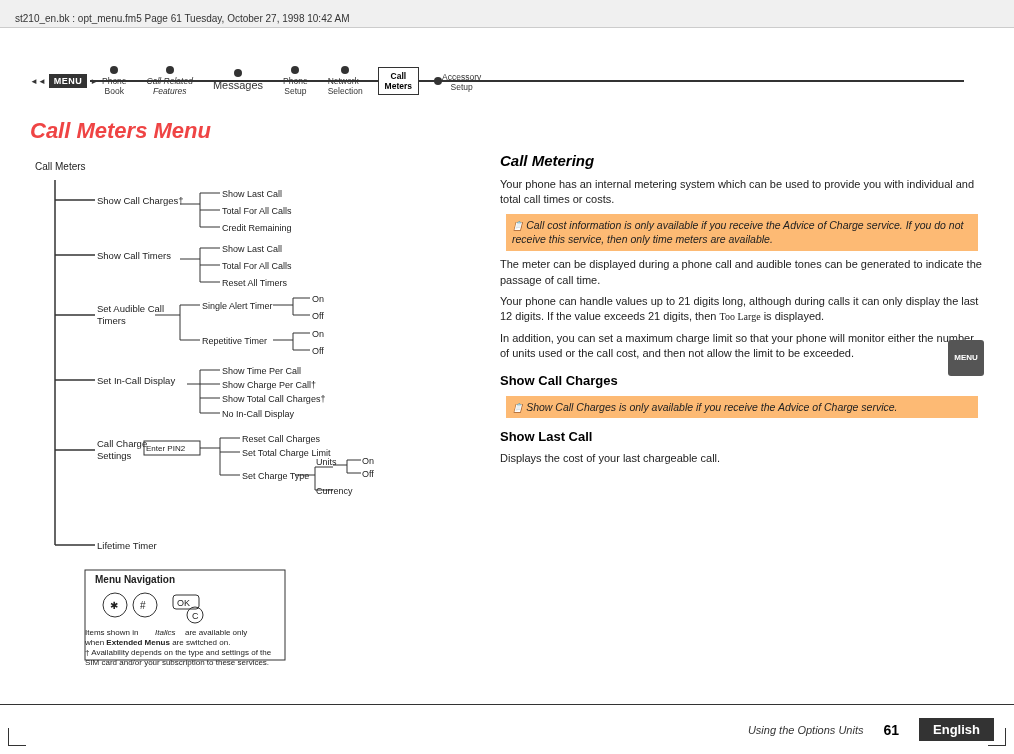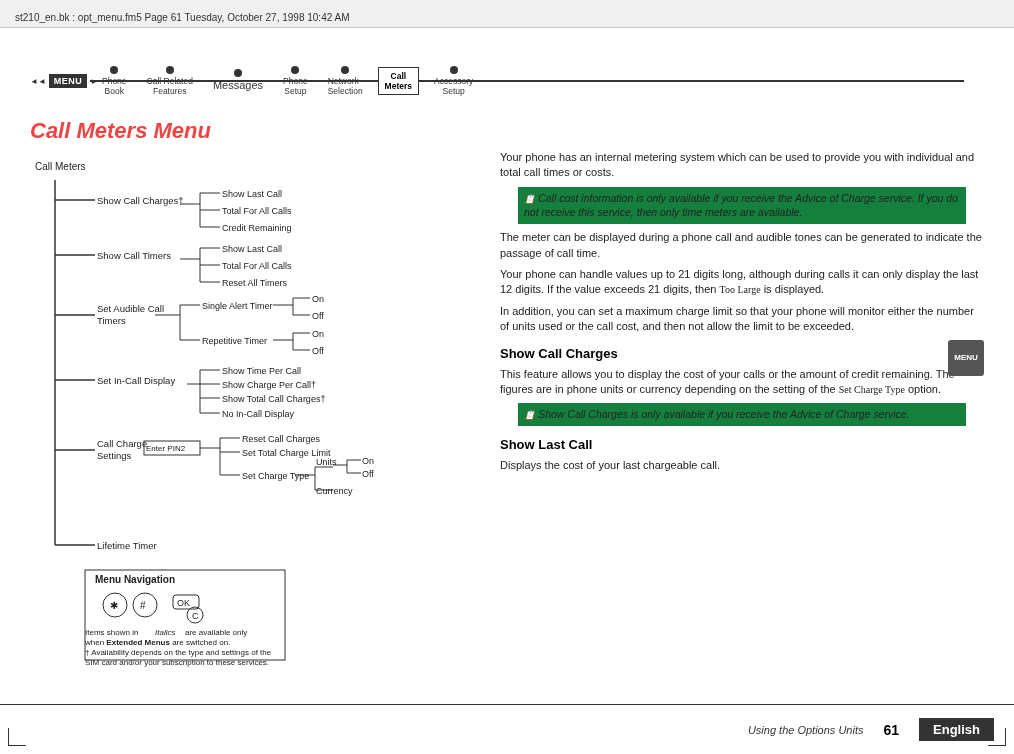--- a/index.html
+++ b/index.html
@@ -28,22 +28,22 @@
     
     .header-bar {
       position: absolute;
       top: 0;
       left: 0;
       right: 0;
       height: 28px;
       background: #f0f0f0;
       border-bottom: 1px solid #ccc;
       display: flex;
-      align-items: flex-end;
-      padding: 4px 15px;
+      align-items: flex-start;
+      padding: 13px 15px;
       font-size: 10px;
       color: #333;
     }
 
     
     .nav-menu {
       position: absolute;
       top: 55px;
       left: 30px;
       right: 30px;
@@ -117,24 +117,24 @@
       color: #000;
     }
 
     .content-area p {
       margin-bottom: 6px;
       font-size: 11px;
       line-height: 1.4;
     }
 
     .note-box {
-      background: #15803d;
+      background: #fdba74;
       border-left: none;
       padding: 4px 6px;
-      margin: 6px 18px;
+      margin: 6px 6px;
       font-style: italic;
       font-size: 10.5px;
       line-height: 1.4;
     }
 
     .mono {
       font-family: Liberation Serif, serif;
       font-size: 10px;
     }
 
@@ -219,21 +219,21 @@
   <div style="position:absolute;left:72px;top:0;right:0;height:100%;display:flex;align-items:center;">
 
     <div style="display:flex;flex-direction:column;align-items:center;position:relative;">
       <div style="width:8px;height:8px;background:#333;border-radius:50%;"></div>
       <div style="text-align:center;font-size:8.5px;line-height:1.2;margin-top:2px;color:#333;">Phone<br>Book</div>
     </div>
     <div style="height:2px;background:#333;width:20px;"></div>
 
     <div style="display:flex;flex-direction:column;align-items:center;">
       <div style="width:8px;height:8px;background:#333;border-radius:50%;"></div>
-      <div style="text-align:center;font-size:8.5px;line-height:1.2;margin-top:2px;color:#333;">Call Related<br>Features</div>
+      <div style="text-align:center;font-size:8.5px;line-height:1.2;margin-top:2px;color:#333;font-style:italic;">Call Related<br>Features</div>
     </div>
     <div style="height:2px;background:#333;width:20px;"></div>
 
     <div style="display:flex;flex-direction:column;align-items:center;">
       <div style="width:8px;height:8px;background:#333;border-radius:50%;"></div>
       <div style="font-size:11px;line-height:1.2;margin-top:2px;color:#333;">Messages</div>
     </div>
     <div style="height:2px;background:#333;width:20px;"></div>
 
     <div style="display:flex;flex-direction:column;align-items:center;">
@@ -246,21 +246,21 @@
       <div style="width:8px;height:8px;background:#333;border-radius:50%;"></div>
       <div style="text-align:left;font-size:8.5px;line-height:1.2;margin-top:2px;color:#333;">Network<br>Selection</div>
     </div>
     <div style="height:2px;background:#333;width:15px;"></div>
 
     <div style="display:flex;flex-direction:column;align-items:center;border:1.5px solid #333;padding:3px 6px;background:#fff;position:relative;z-index:2;">
       <div style="text-align:center;font-size:8.5px;line-height:1.2;font-weight:bold;color:#000;">Call<br>Meters</div>
     </div>
     <div style="height:2px;background:#333;width:15px;"></div>
 
-    <div style="display:flex;flex-direction:column;align-items:center;">
+    <div style="display:flex;flex-direction:row;align-items:center;">
       <div style="width:8px;height:8px;background:#333;border-radius:50%;"></div>
       <div style="text-align:center;font-size:8.5px;line-height:1.2;margin-top:2px;color:#333;">Accessory<br>Setup</div>
     </div>
   </div>
 </div>
 
 <div class="page-title">Call Meters Menu</div>
 
 <div class="diagram-area">
   <svg viewBox="0 0 460 520" width="460" height="520">
@@ -385,33 +385,33 @@
     <text x="60" y="490" font-size="8" fill="#222">when <tspan font-weight="bold">Extended Menus</tspan> are switched on.</text>
     <text x="60" y="500" font-size="8" fill="#222">† Availability depends on the type and settings of the</text>
     <text x="60" y="510" font-size="8" fill="#222">SIM card and/or your subscription to these services.</text>
   </svg>
 </div>
 
 <div class="content-area">
 
   <div class="menu-button-right">MENU</div>
 
+  <h2>Call Metering</h2>
   <p>Your phone has an internal metering system which can be used to provide you with individual and total call times or costs.</p>
 
   <div class="note-box">
     <span style="font-size:9px;">📋</span>
     <em>Call cost information is only available if you receive the Advice of Charge service. If you do not receive this service, then only time meters are available.</em>
   </div>
 
   <p>The meter can be displayed during a phone call and audible tones can be generated to indicate the passage of call time.</p>
   <p>Your phone can handle values up to 21 digits long, although during calls it can only display the last 12 digits. If the value exceeds 21 digits, then <span class="mono">Too Large</span> is displayed.</p>
   <p>In addition, you can set a maximum charge limit so that your phone will monitor either the number of units used or the call cost, and then not allow the limit to be exceeded.</p>
 
   <h3>Show Call Charges</h3>
-  <p>This feature allows you to display the cost of your calls or the amount of credit remaining. The figures are in phone units or currency depending on the setting of the <span class="mono">Set Charge Type</span> option.</p>
 
   <div class="note-box">
     <span style="font-size:9px;">📋</span>
     <em>Show Call Charges is only available if you receive the Advice of Charge service.</em>
   </div>
 
   <h3>Show Last Call</h3>
   <p>Displays the cost of your last chargeable call.</p>
 </div>
 

